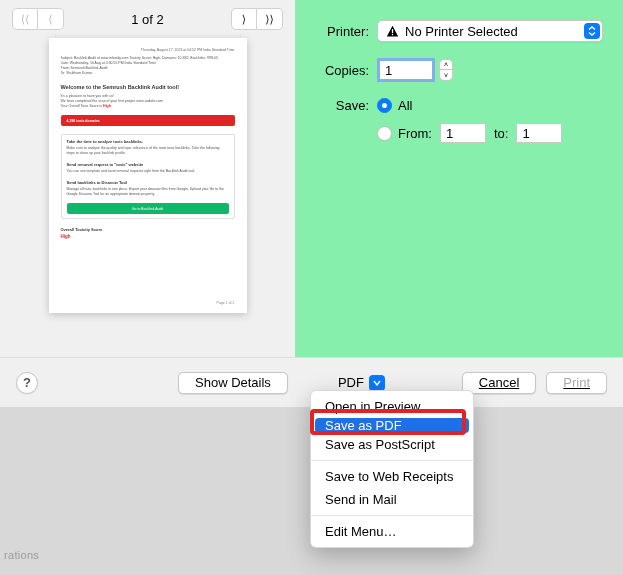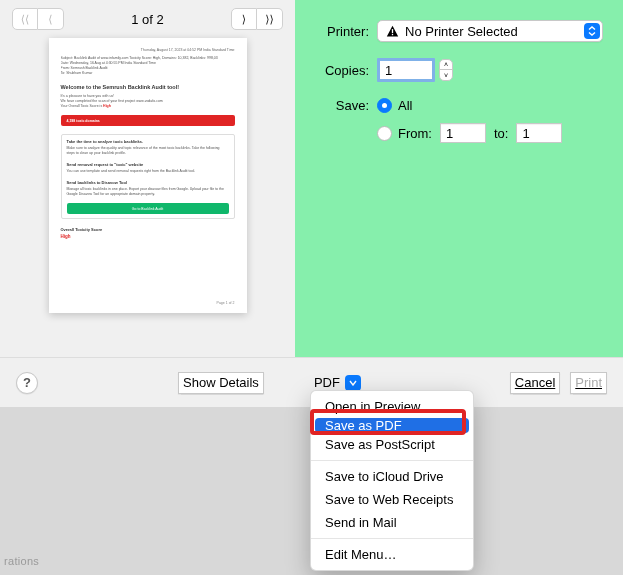--- a/index.html
+++ b/index.html
@@ -163,23 +163,23 @@
       z-index: 2;
     }
     .help-btn {
       width: 22px; height: 22px; border-radius: 50%;
       background: #fff; border: 0.5px solid #c8c8c8;
       display:flex; align-items:center; justify-content:center;
       font-weight: 600; color: #555;
       box-shadow: 0 0.5px 1px rgba(0,0,0,0.1);
     }
     .btn {
-      height: 22px; padding: 0 4px;
+      height: 22px; padding: 0 16px;
       background: #fff; border: 0.5px solid #c8c8c8;
-      border-radius: 0;
+      border-radius: 5px;
       display:flex; align-items:center;
       box-shadow: 0 0.5px 1px rgba(0,0,0,0.1);
     }
     .btn.disabled { color: #aaa; }
     .show-details { margin-left: 140px; }
     .pdf-group { display:flex; align-items:center; margin-left: 50px; justify-content: space-between; }
     .pdf-caret {
       width: 16px; height: 16px; background: #0a7aff; border-radius: 4px;
       display:flex; align-items:center; justify-content:center; margin-left: 5px;
     }
@@ -188,21 +188,21 @@
     .backdrop {
       position: absolute;
       left: 0; top: 407px; right: 0; bottom: 0;
       background: #d8d8d8;
       z-index: 0;
     }
     .edge-red {
       position:absolute; right:0; top:375px; width:4px; height:30px; background:#e02424; z-index:1;
     }
     .tiny-corner {
-      position:absolute; left:4px; bottom:8px; font-size:11px; color:#9a9a9a; z-index:1; letter-spacing:0.3px;
+      position:absolute; left:4px; bottom:14px; font-size:11px; color:#9a9a9a; z-index:1; letter-spacing:0.3px;
     }
 
     .menu {
       position: absolute;
       left: 310px; top: 390px;
       width: 164px;
       background: #fff;
       border: 0.5px solid rgba(0,0,0,0.15);
       border-radius: 6px;
       box-shadow: 0 8px 24px rgba(0,0,0,0.25);
@@ -346,20 +346,19 @@
 
 <div class="backdrop"></div>
 <div class="edge-red"></div>
 <div class="tiny-corner">rations</div>
 
 <div class="menu">
   <div class="menu-item">Open in Preview</div>
   <div class="menu-item highlighted">Save as PDF</div>
   <div class="menu-item">Save as PostScript</div>
   <div class="menu-sep"></div>
-  <div class="menu-item">Save to iCloud Drive</div>
   <div class="menu-item">Save to Web Receipts</div>
   <div class="menu-item">Send in Mail</div>
   <div class="menu-sep"></div>
   <div class="menu-item">Edit Menu…</div>
 </div>
 
 <div class="highlight-box hl1"></div>
 
 </body></html>

